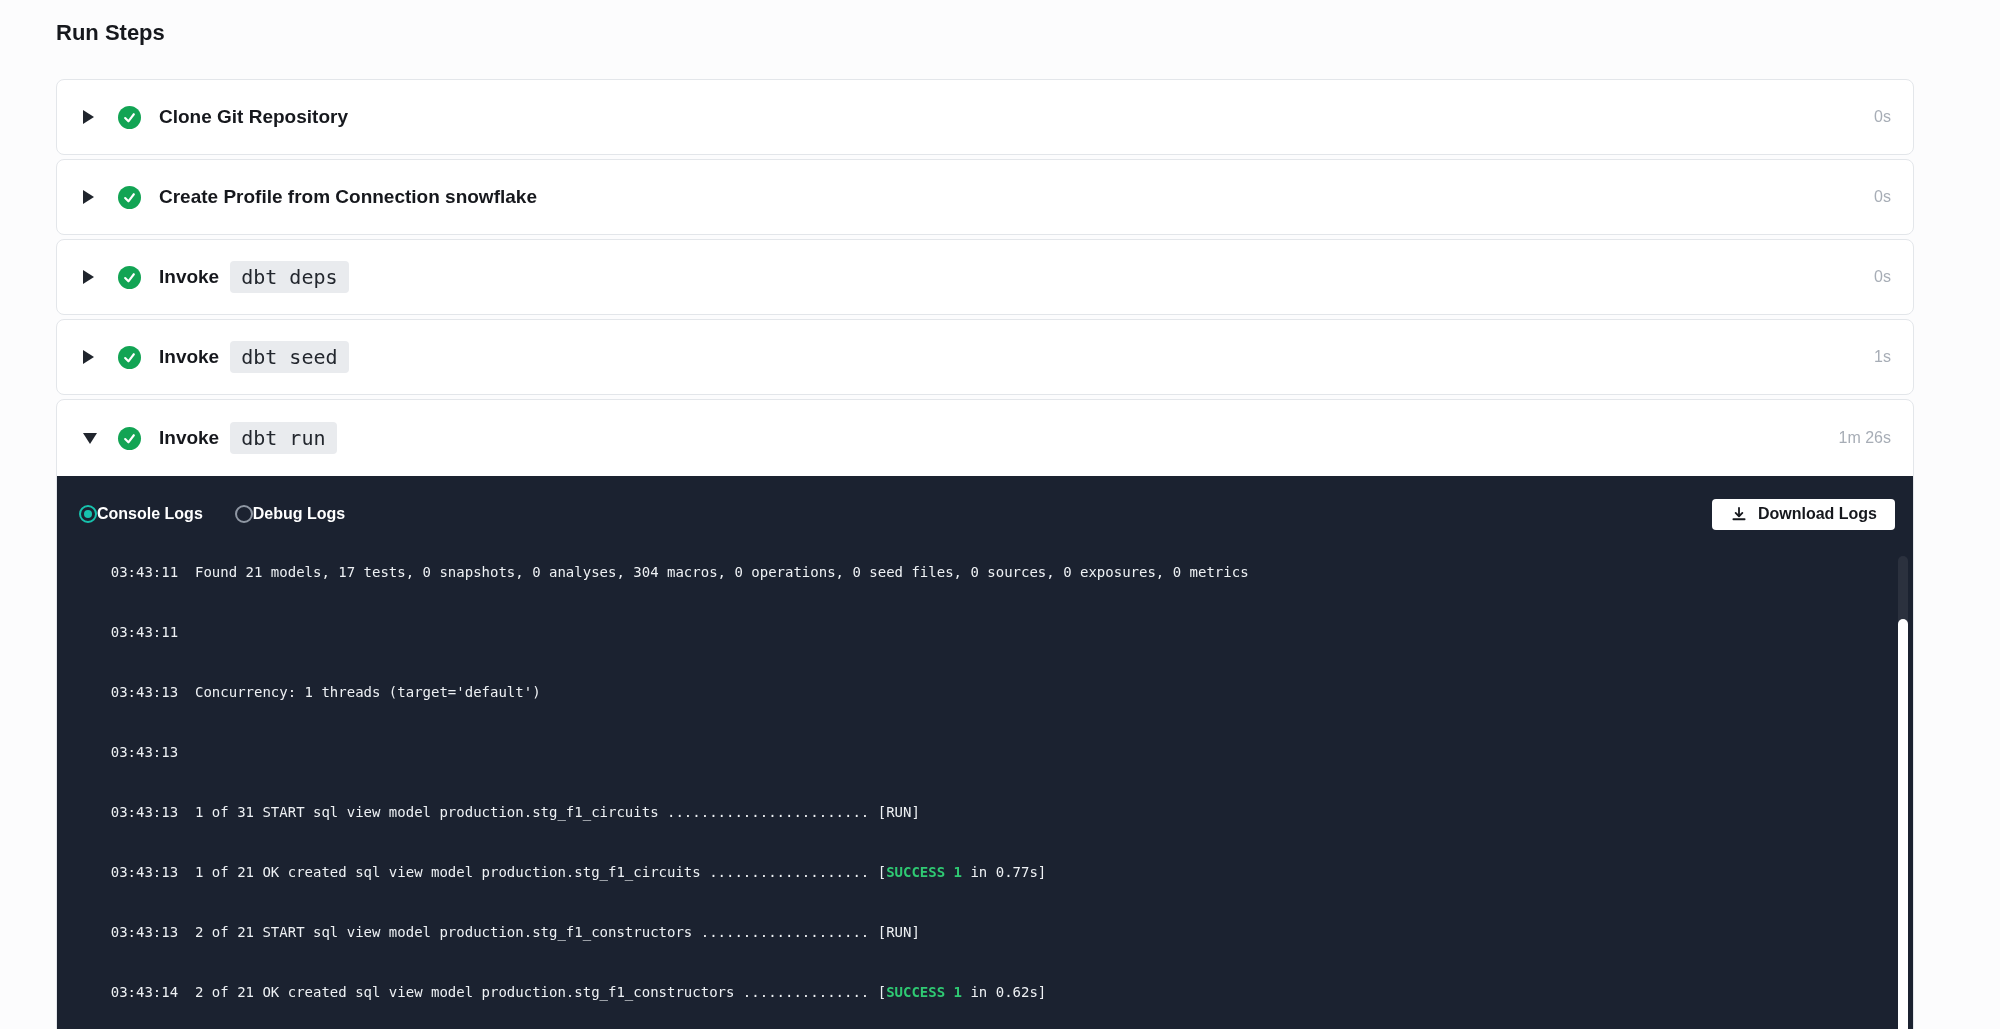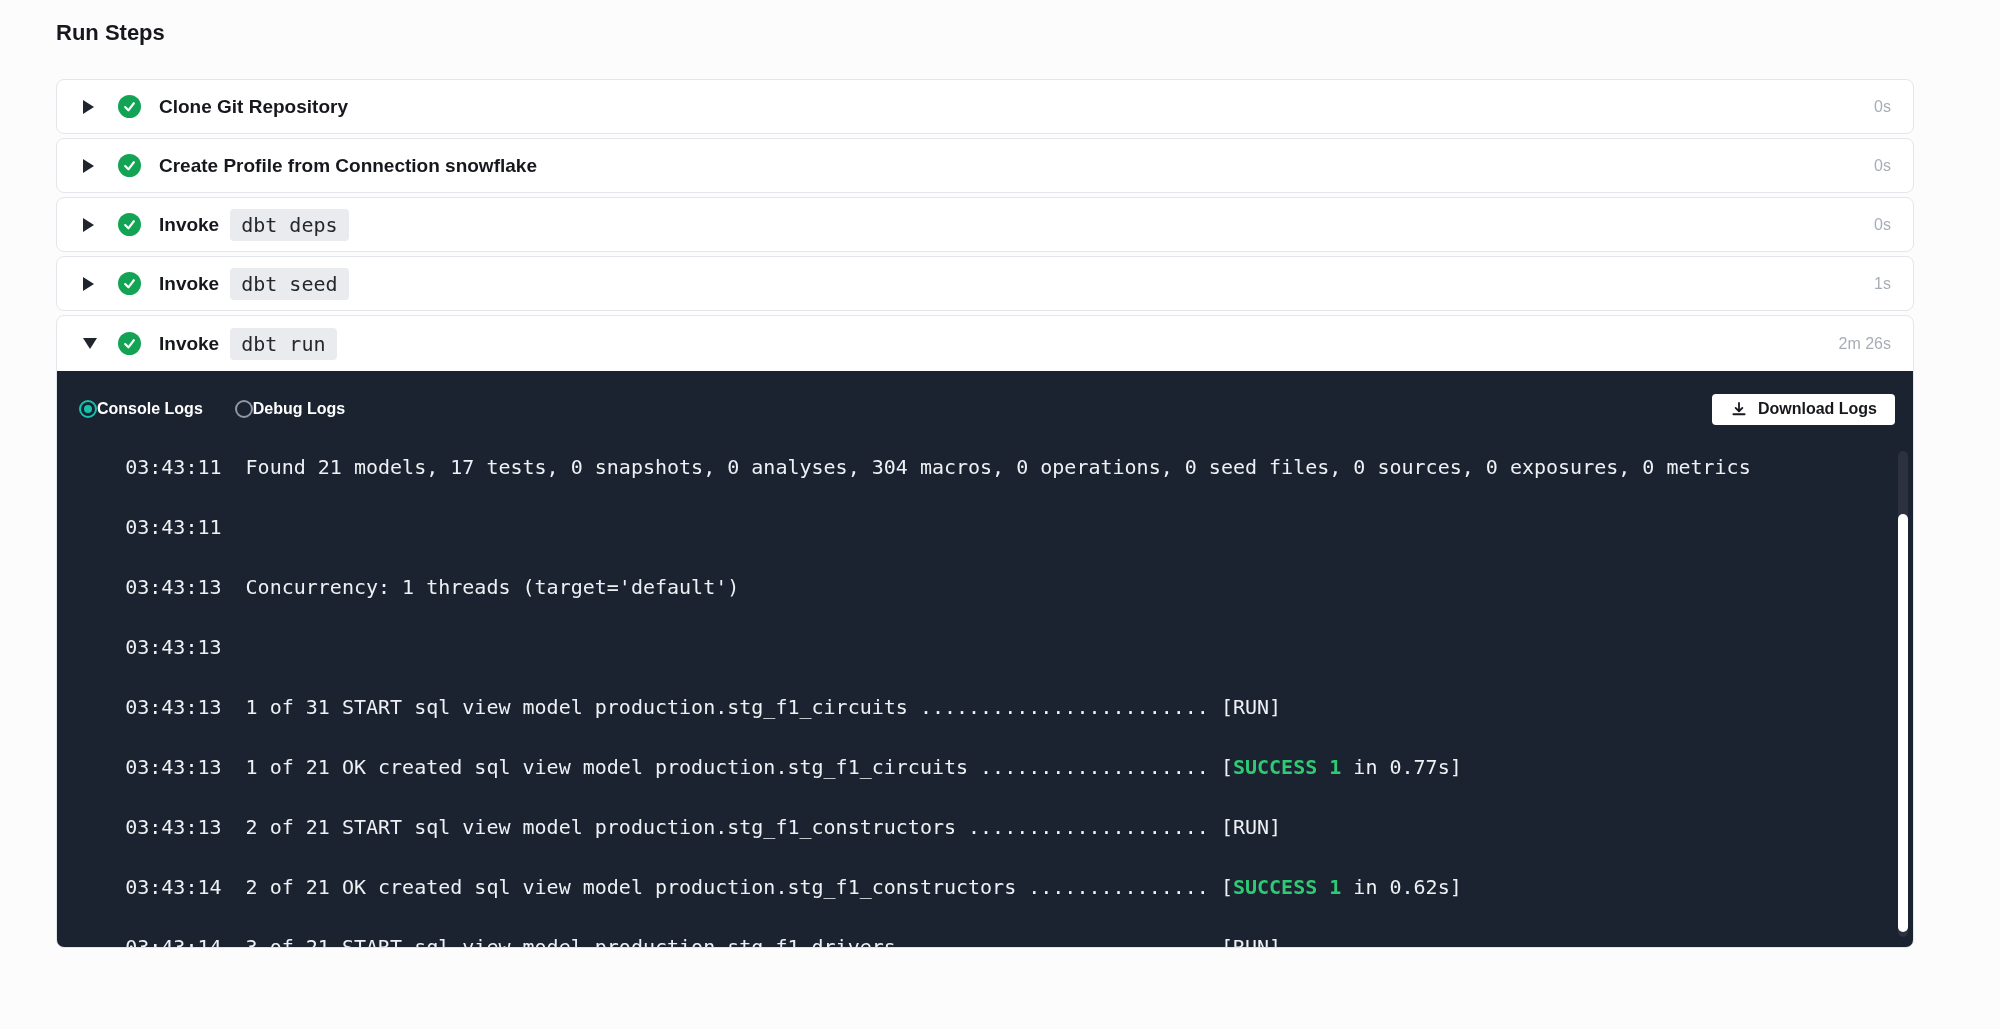--- a/index.html
+++ b/index.html
@@ -6,21 +6,21 @@
   html,body { margin:0; padding:0; }
   body {
     width:2000px; height:1029px; overflow:hidden;
     background:#fcfcfd; color:#16181d;
     font-family:"Liberation Sans", sans-serif;
   }
   .page { padding:20px 18px 0 56px; }
   .page-title { font-size:22px; font-weight:700; margin:0 0 33px 0; }
   .steps { width:1858px; }
   .card { background:#ffffff; border:1px solid #e3e6ea; border-radius:8px; margin-bottom:4px; }
-  .step { display:flex; align-items:center; height:55px; padding:0 22px 0 26px; cursor:pointer; }
+  .step { display:flex; align-items:center; height:76px; padding:0 22px 0 26px; cursor:pointer; }
   .chev { width:16px; display:flex; align-items:center; margin-right:19px; flex:none; }
   .tri-right { width:0; height:0; border-left:11px solid #20252d; border-top:7px solid transparent; border-bottom:7px solid transparent; }
   .tri-down  { width:0; height:0; border-top:11px solid #20252d; border-left:7px solid transparent; border-right:7px solid transparent; }
   .check { width:23px; height:23px; border-radius:50%; background:#12A454; display:flex; align-items:center; justify-content:center; margin-right:18px; flex:none; }
   .step-title { font-size:19px; font-weight:700; }
   .badge { margin-left:11px; background:#e9ebee; border-radius:4px; font-family:"DejaVu Sans Mono", monospace; font-size:20px; padding:4px 11px; color:#23272e; }
   .dur { margin-left:auto; font-size:16px; color:#a7adb6; }
 
   .card.expanded { overflow:hidden; padding:0; }
   .console { background:#1b2230; }
@@ -30,21 +30,21 @@
   .radio.sel { border:2px solid #17C2AD; }
   .radio.sel::after { content:""; width:8px; height:8px; border-radius:50%; background:#17C2AD; }
   .radio.unsel { border:2px solid #8f97a3; }
   .radio-label { color:#ffffff; font-size:16px; font-weight:700; }
   .download-btn { display:flex; align-items:center; gap:10px; margin-left:auto; background:#ffffff; color:#16181d;
     border:none; border-radius:4px; height:31px; padding:0 18px; font-size:16px; font-weight:700;
     font-family:"Liberation Sans", sans-serif; cursor:pointer; }
 
   .log-area { position:relative; height:500px; overflow:hidden; padding:0 30px 0 20px; }
   .log-scroll { margin-top:-10px; } 
-  .log-line { white-space:pre; font-family:"DejaVu Sans Mono", monospace; font-size:20px; line-height:20px; color:#eef1f4; }
+  .log-line { white-space:pre; font-family:"DejaVu Sans Mono", monospace; font-size:14px; line-height:20px; color:#eef1f4; }
   .lt { margin-right:2ch; }
   .lok { color:#2FCA73; font-weight:700; }
   .sb-track { position:absolute; right:5px; top:4px; bottom:10px; width:10px; border-radius:5px; background:rgba(255,255,255,0.07); }
   .sb-thumb { position:absolute; top:13%; height:86%; width:100%; border-radius:5px; background:#ffffff; }
 </style>
 </head>
 <body>
 
 <div class="page">
   <h1 class="page-title">Run Steps</h1>
@@ -110,21 +110,21 @@
         <span class="chev">
             <span class="tri-down"></span>
           </span>
         <span class="check">
           <svg width="13" height="13" viewBox="0 0 24 24" fill="none" stroke="#ffffff" stroke-width="4" stroke-linecap="round" stroke-linejoin="round">
               <polyline points="4,13 10,19 20,6"></polyline>
             </svg>
         </span>
         <span class="step-title">Invoke</span>
         <span class="badge">dbt run</span>
-        <span class="dur">2m 26s</span>
+        <span class="dur">1m 26s</span>
       </div>
 
       <div class="console">
         <div class="console-toolbar">
           <span class="radio-group">
             <span class="radio sel"></span>
             <span class="radio-label">Console Logs</span>
           </span>
           <span class="radio-group">
             <span class="radio unsel"></span>

